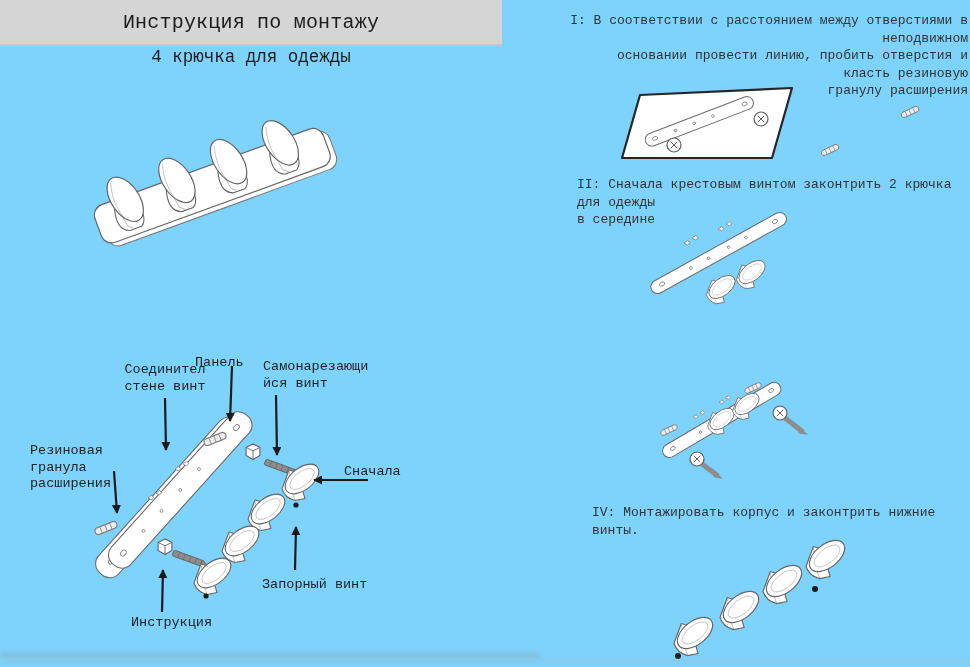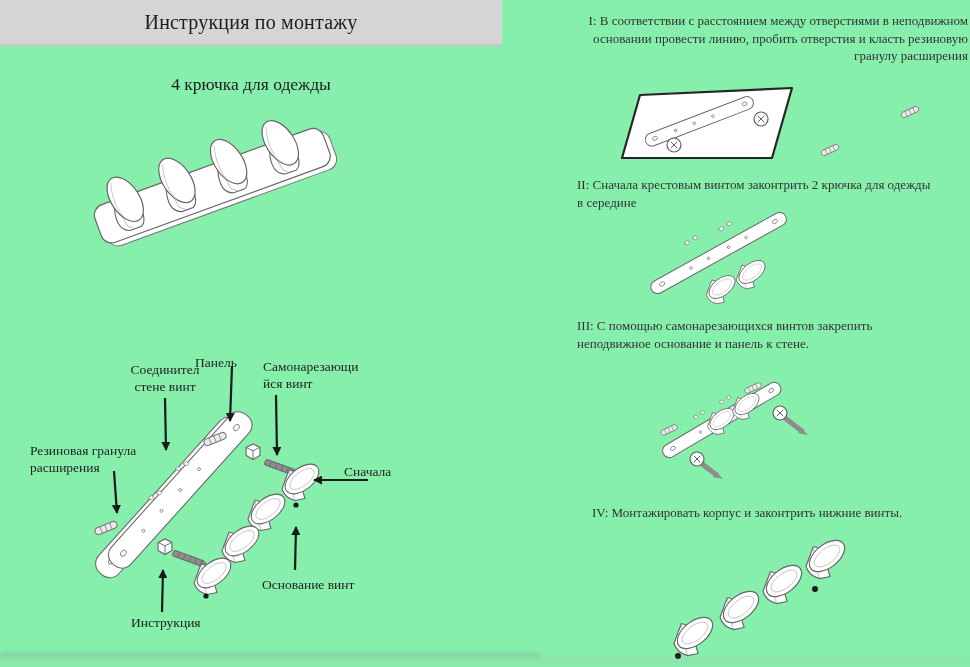--- a/index.html
+++ b/index.html
@@ -1,26 +1,26 @@
 <!DOCTYPE html>
 <html><head>
 <meta charset="utf-8">
 <style>
   html,body{margin:0;padding:0;background:#fff;}
   .page{
-    position:relative;width:970px;height:667px;background:#86efac;overflow:hidden;
-    font-family:Liberation Serif, serif;color:#2e2e2e;
+    position:relative;width:970px;height:667px;background:#7dd3fc;overflow:hidden;
+    font-family:Liberation Mono, monospace;color:#2e2e2e;
   }
   .header-bar{
     position:absolute;left:0;top:0;width:502px;height:44px;background:#d5d5d5;
     border-bottom:2px solid #c6c6c6;display:flex;align-items:center;justify-content:center;
   }
   .title{font-size:20px;color:#1c1c1c;letter-spacing:.2px;}
   .subtitle{
-    position:absolute;left:0;top:74px;width:502px;text-align:center;
+    position:absolute;left:0;top:47px;width:502px;text-align:center;
     font-size:17.5px;color:#1c1c1c;
   }
   .step-text{
     position:absolute;font-size:13px;line-height:17.5px;color:#333;
     white-space:pre-line;
   }
   .step-1{left:570px;top:12px;width:398px;text-align:right;}
   .step-2{left:577px;top:176px;width:392px;}
   .step-3{left:577px;top:317px;width:392px;}
   .step-4{left:592px;top:504px;width:380px;}
@@ -169,21 +169,21 @@
   </svg>
 
   <div class="dlabel lbl-panel">Панель</div>
   <div class="dlabel lbl-connecting">Соединител
 стене винт</div>
   <div class="dlabel lbl-rubber">Резиновая гранула
 расширения</div>
   <div class="dlabel lbl-selftap">Самонарезающи
 йся винт</div>
   <div class="dlabel lbl-body">Сначала</div>
-  <div class="dlabel lbl-locking">Основание винт</div>
+  <div class="dlabel lbl-locking">Запорный винт</div>
   <div class="dlabel lbl-base">Инструкция</div>
 
   <div class="step-text step-1">I: В соответствии с расстоянием между отверстиями в неподвижном
 основании провести линию, пробить отверстия и класть резиновую
 гранулу расширения</div>
 
   <svg class="svg-step1" width="360" height="95" viewBox="0 0 360 95">
     <polygon points="32,13 184,6 164,76 14,76" fill="#fff" stroke="#262626" stroke-width="2.2" stroke-linejoin="round"></polygon>
     <g transform="rotate(-21 40 66)">
       <rect x="40" y="53" width="115" height="13" rx="6.5" fill="#fff" stroke="#6a6a6a" stroke-width="1"></rect>
@@ -211,22 +211,20 @@
       <circle cx="120" cy="77" r="1.3" fill="none" stroke="#6a6a6a" stroke-width="0.7"></circle>
       <circle cx="143" cy="77" r="1.3" fill="none" stroke="#6a6a6a" stroke-width="0.7"></circle>
       <circle cx="163" cy="77" r="1.3" fill="none" stroke="#6a6a6a" stroke-width="0.7"></circle>
     </g>
     <use href="#debris-sym" transform="translate(84,31)"></use>
     <use href="#debris-sym" transform="translate(118,17)"></use>
     <use href="#hook-sym" transform="translate(122,75) scale(0.78)"></use>
     <use href="#hook-sym" transform="translate(152,60) scale(0.78)"></use>
   </svg>
 
-  <div class="step-text step-3">III: С помощью самонарезающихся винтов закрепить
-неподвижное основание и панель к стене.</div>
 
   <svg class="svg-step3" width="340" height="125" viewBox="0 0 340 125">
     <g transform="rotate(-30.5 42 88)">
       <rect x="42" y="74.5" width="135" height="13.5" rx="6.7" fill="#fff" stroke="#6a6a6a" stroke-width="1"></rect>
       <ellipse cx="53" cy="81" rx="2.6" ry="1.8" fill="none" stroke="#6a6a6a" stroke-width="0.7"></ellipse>
       <ellipse cx="167" cy="81" rx="2.6" ry="1.8" fill="none" stroke="#6a6a6a" stroke-width="0.7"></ellipse>
       <circle cx="85" cy="81" r="1.2" fill="none" stroke="#6a6a6a" stroke-width="0.7"></circle>
       <circle cx="105" cy="81" r="1.2" fill="none" stroke="#6a6a6a" stroke-width="0.7"></circle>
       <circle cx="130" cy="81" r="1.2" fill="none" stroke="#6a6a6a" stroke-width="0.7"></circle>
     </g>

